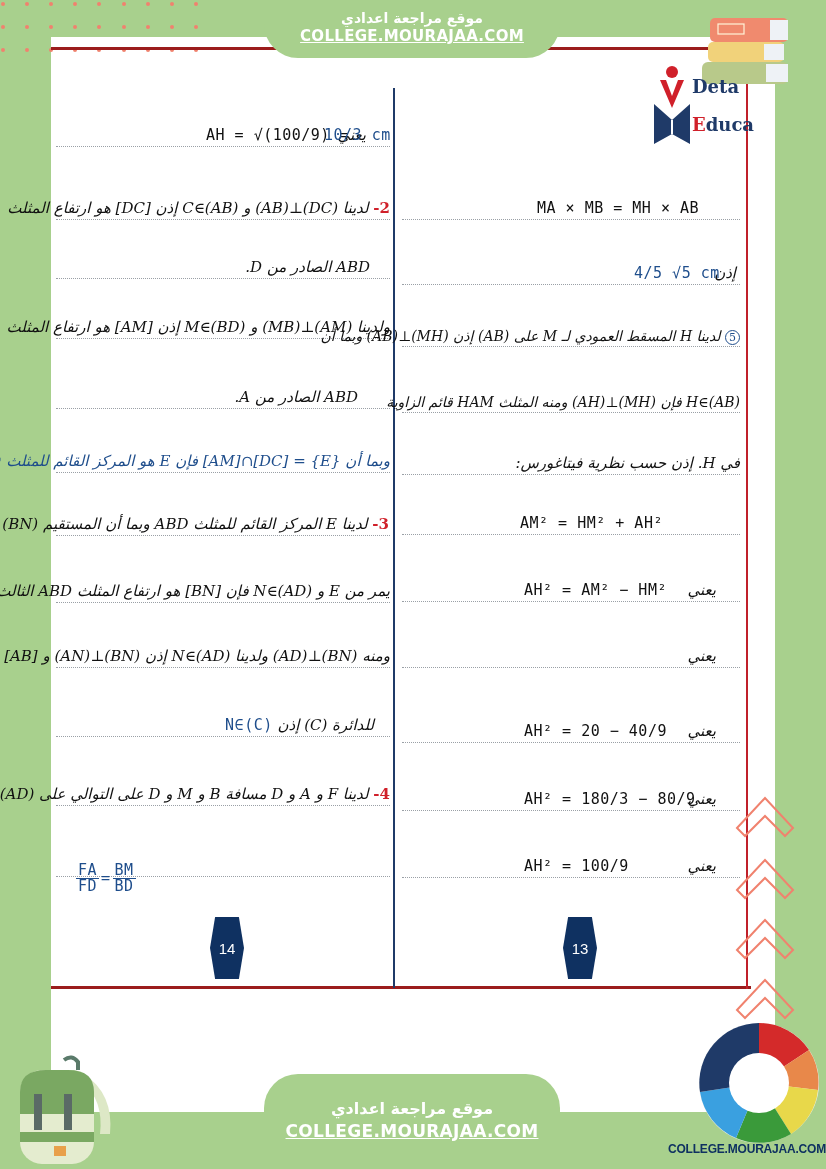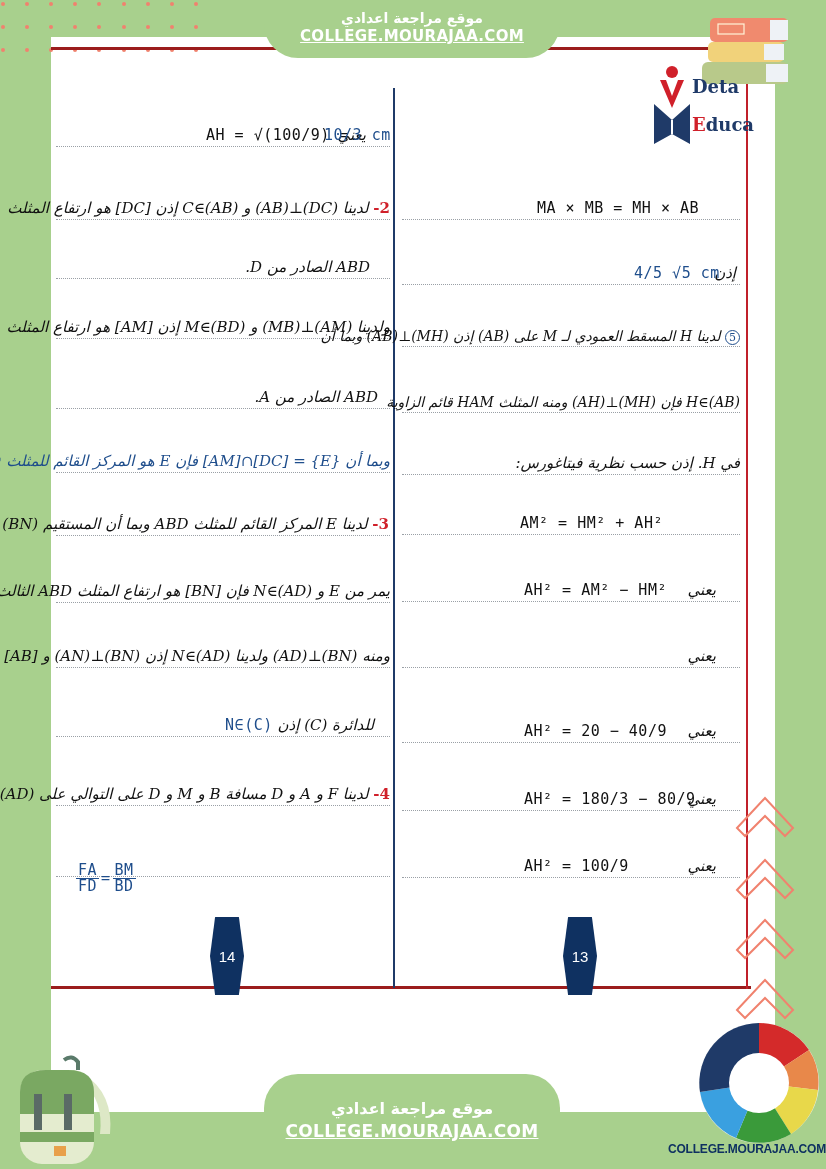--- a/index.html
+++ b/index.html
@@ -24,21 +24,21 @@
   .row.left { left:56px; width:334px; }
   .row.right { left:402px; width:338px; }
   .rtl { direction:rtl; text-align:right; }
   .txt { position:absolute; bottom:2px; }
   .blue { color:#1f4e8c; }
   .red { color:#d0202a; font-weight:bold; font-style:normal; }
   .math { font-family:"DejaVu Sans Mono", monospace; font-style:normal; font-size:15px; letter-spacing:0.5px; }
   .frac { display:inline-block; vertical-align:middle; text-align:center; line-height:15px; margin:0 2px; }
   .frac .num { display:block; border-bottom:1.5px solid currentColor; padding:0 2px; }
   .frac .den { display:block; padding:0 2px; }
-  .hexnum { position:absolute; width:34px; height:78px; background:#0f3161; color:#fff; font-family:"Liberation Sans", sans-serif; font-size:15px; display:flex; align-items:center; justify-content:center; clip-path:polygon(15% 0,85% 0,100% 50%,85% 100%,15% 100%,0 50%); }
+  .hexnum { position:absolute; width:34px; height:62px; background:#0f3161; color:#fff; font-family:"Liberation Sans", sans-serif; font-size:15px; display:flex; align-items:center; justify-content:center; clip-path:polygon(15% 0,85% 0,100% 50%,85% 100%,15% 100%,0 50%); }
   .logo { position:absolute; left:652px; top:62px; width:96px; height:90px; }
   .books { position:absolute; left:696px; top:12px; width:104px; height:80px; }
   .wheel { position:absolute; left:696px; top:1020px; width:126px; height:126px; }
   .wheel-label { position:absolute; left:668px; top:1142px; width:158px; font-family:"Liberation Sans", sans-serif; font-weight:bold; font-size:12px; color:#0f3161; text-align:center; letter-spacing:-0.2px; }
   .bag { position:absolute; left:14px; top:1054px; width:100px; height:115px; }
   .chev { position:absolute; left:735px; width:60px; height:60px; }
 </style>
 </head>
 <body>
 
@@ -119,21 +119,21 @@
   <div class="row left rtl" style="top:193px">
     <span class="txt" style="right:0"><span class="red">2-</span> <span>لدينا (DC)⊥(AB) و C∈(AB) إذن [DC] هو ارتفاع المثلث</span></span>
   </div>
   <div class="row left rtl" style="top:252px">
     <span class="txt" style="right:20px">ABD الصادر من D.</span>
   </div>
   <div class="row left rtl" style="top:312px">
     <span class="txt" style="right:0">ولدينا (AM)⊥(MB) و M∈(BD) إذن [AM] هو ارتفاع المثلث</span>
   </div>
   <div class="row left rtl" style="top:382px">
-    <span class="txt" style="right:12px">ABD الصادر من A.</span>
+    <span class="txt" style="right:32px">ABD الصادر من A.</span>
   </div>
   <div class="row left rtl" style="top:446px">
     <span class="txt blue" style="right:0">وبما أن {E} = [DC]∩[AM] فإن E هو المركز القائم للمثلث ABD</span>
   </div>
   <div class="row left rtl" style="top:509px">
     <span class="txt" style="right:1px"><span class="red">3-</span> <span>لدينا E المركز القائم للمثلث ABD وبما أن المستقيم (BN)</span></span>
   </div>
   <div class="row left rtl" style="top:576px">
     <span class="txt" style="right:0">يمر من E و N∈(AD) فإن [BN] هو ارتفاع المثلث ABD الثالث</span>
   </div>

